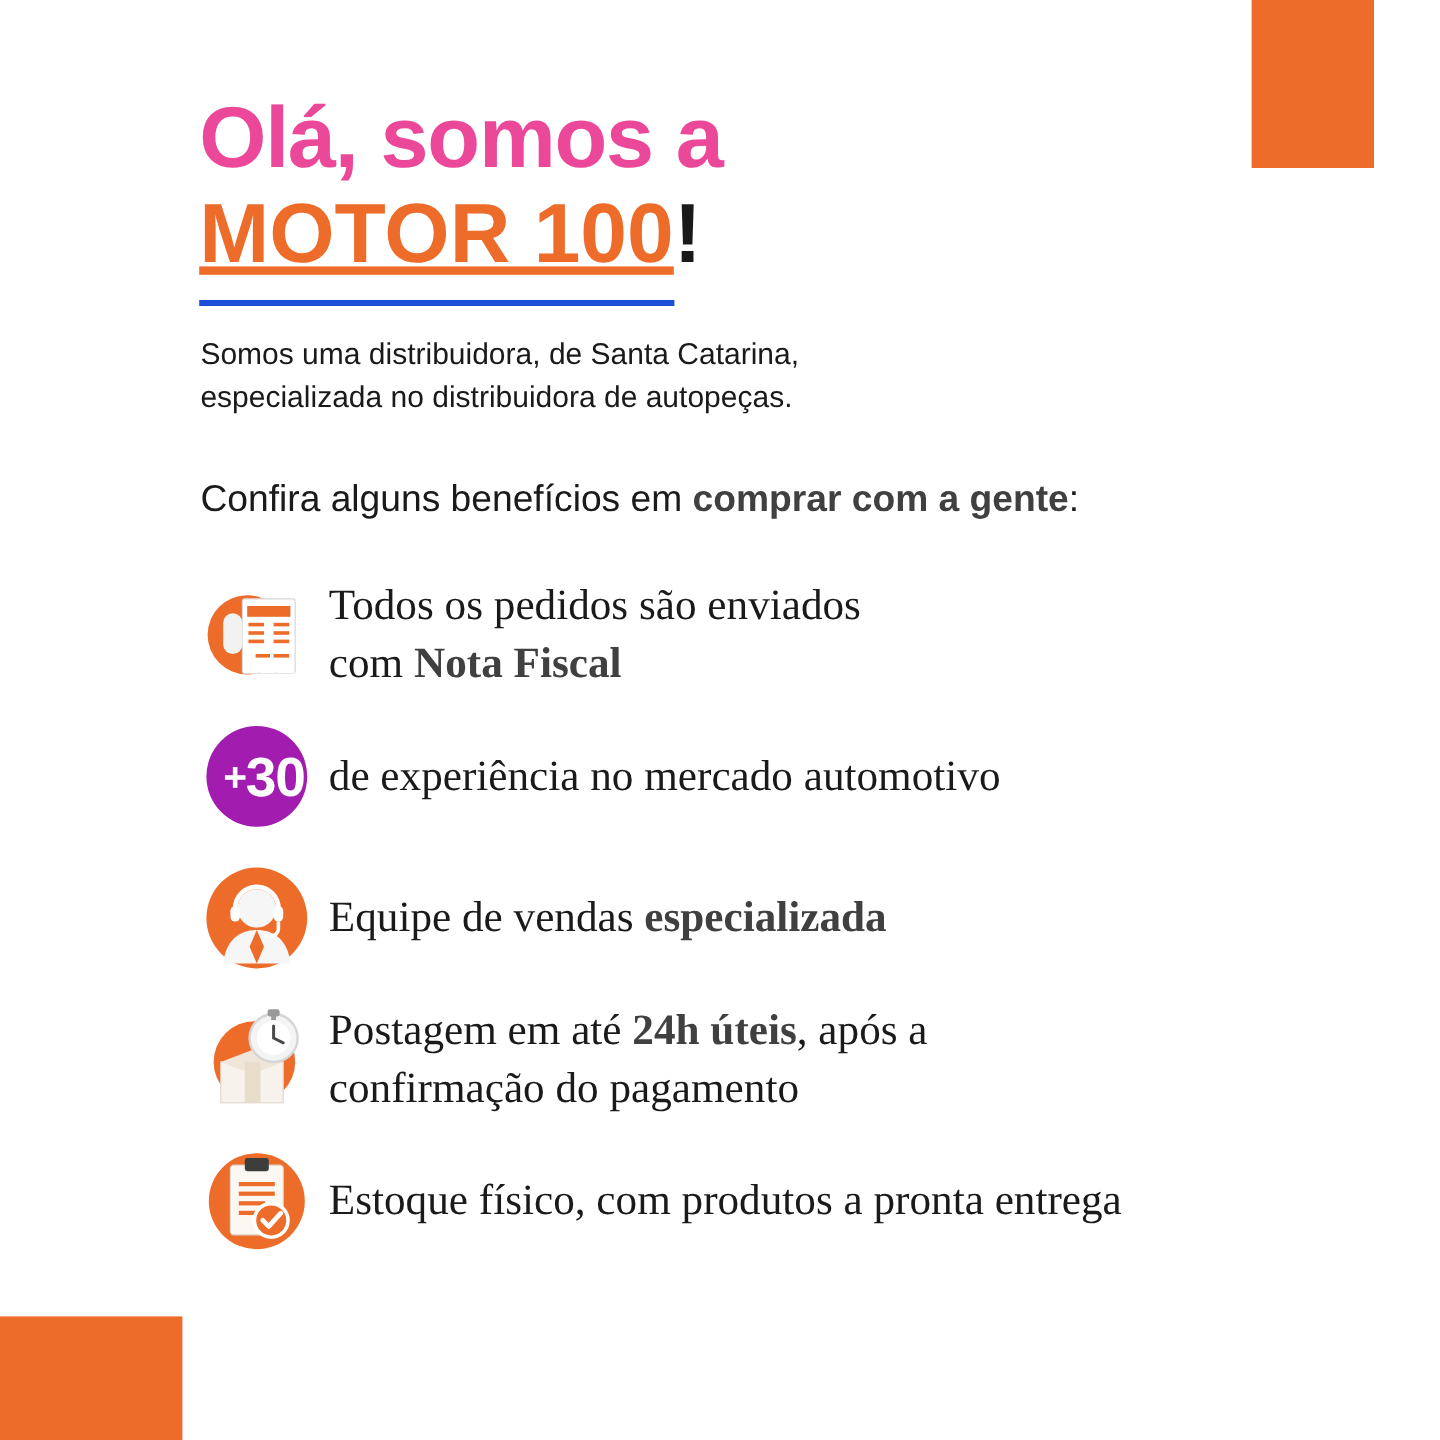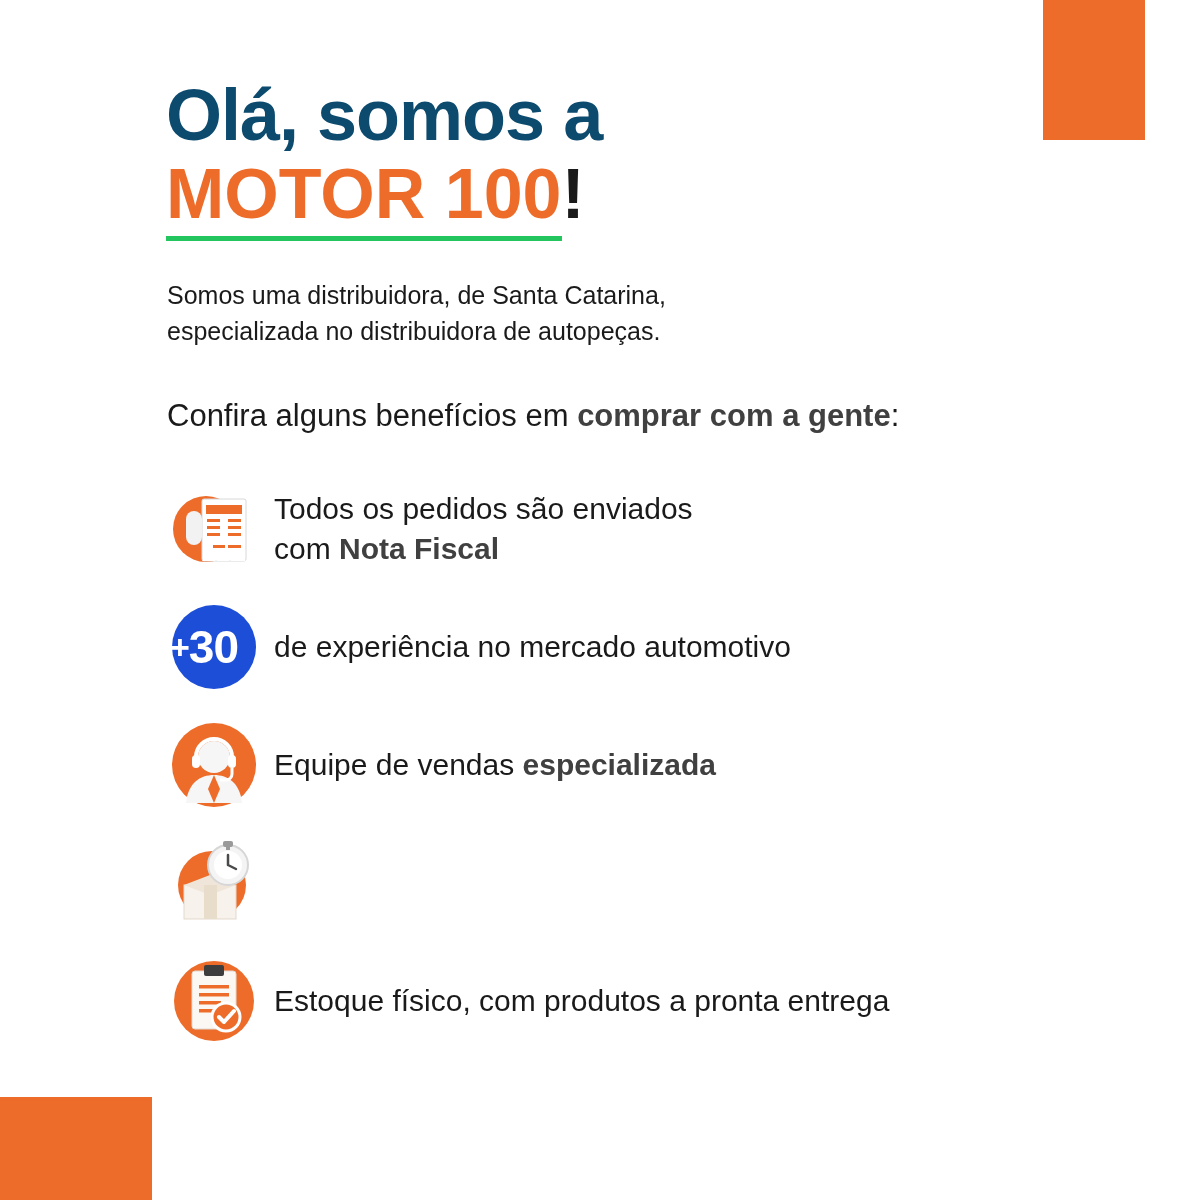--- a/index.html
+++ b/index.html
@@ -46,39 +46,40 @@
   
   .headline {
     position: absolute;
     left: 166px;
     top: 78px;
     width: 900px;
   }
   .headline-line1 {
     font-size: 72px;
     font-weight: bold;
-    color: #0c4a6e;
+    color: #ec4899;
     letter-spacing: -1px;
     line-height: 1.05;
     margin: 0;
   }
   .headline-line2 {
     font-size: 70px;
     font-weight: bold;
     line-height: 1.05;
     margin: 0;
     margin-top: 4px;
     color: #1a1a1a;
     letter-spacing: 0px;
     white-space: nowrap;
   }
   .brand-name {
     color: #ED6C2A;
-    border-bottom: 5px solid #22c55e;
-    padding-bottom: 3px;
+    border-bottom: 5px solid #1d4ed8;
+    padding-bottom: 17px;
+    text-decoration: underline;
   }
   .brand-bang {
     color: #1a1a1a;
   }
 
   
   .intro {
     position: absolute;
     left: 167px;
     top: 278px;
@@ -116,36 +117,37 @@
     min-height: 118px;
   }
   .benefit-icon {
     width: 108px;
     flex: 0 0 108px;
     display: flex;
     align-items: center;
     justify-content: center;
   }
   .benefit-text {
-    font-size: 30px;
+    font-size: 36px;
     color: #1a1a1a;
     line-height: 1.33;
     padding-left: 6px;
+    font-family: Liberation Serif, serif;
   }
 
   
   .circle {
     width: 86px;
     height: 86px;
     border-radius: 50%;
-    background: #1d4ed8;
+    background: #a21caf;
     position: relative;
     display: flex;
     align-items: center;
-    justify-content: flex-start;
+    justify-content: flex-end;
   }
   .circle-30 {
     width: 84px;
     height: 84px;
   }
   .num30 {
     color: #ffffff;
     font-weight: bold;
     font-size: 46px;
     letter-spacing: -1px;
@@ -248,20 +250,24 @@
           <rect x="20" y="52" width="52" height="34" fill="#f7f2ec" stroke="#e3d9cd" stroke-width="1"></rect>
           <path d="M20 52 L46 42 L72 52 L46 62 Z" fill="#efe5d9"></path>
           <rect x="40" y="52" width="13" height="34" fill="#e8dccb"></rect>
           <circle cx="64" cy="32" r="20" fill="#f4f4f4" stroke="#d6d6d6" stroke-width="2"></circle>
           <circle cx="64" cy="32" r="14" fill="#ffffff"></circle>
           <rect x="59" y="8" width="10" height="6" rx="2" fill="#9a9a9a"></rect>
           <rect x="62" y="13" width="4" height="4" fill="#9a9a9a"></rect>
           <path d="M64 32 L64 22 M64 32 L72 36" stroke="#4a4a4a" stroke-width="2.5" stroke-linecap="round"></path>
         </svg>
       </div>
+      <div class="benefit-text">
+        <div><span>Postagem em até </span><span class="accent">24h úteis</span><span>, após a</span></div>
+        <div><span>confirmação do pagamento</span></div>
+      </div>
     </div>
 
     <div class="benefit">
       <div class="benefit-icon">
         <svg width="92" height="92" viewBox="0 0 92 92" aria-hidden="true">
           <circle cx="46" cy="46" r="40" fill="#ED6C2A"></circle>
           <rect x="24" y="16" width="44" height="58" rx="3" fill="#fbf8f4" stroke="#e0d9d0" stroke-width="1"></rect>
           <rect x="36" y="10" width="20" height="11" rx="2" fill="#3d3d3d"></rect>
           <g fill="#ED6C2A">
             <rect x="31" y="30" width="30" height="3.5"></rect>

